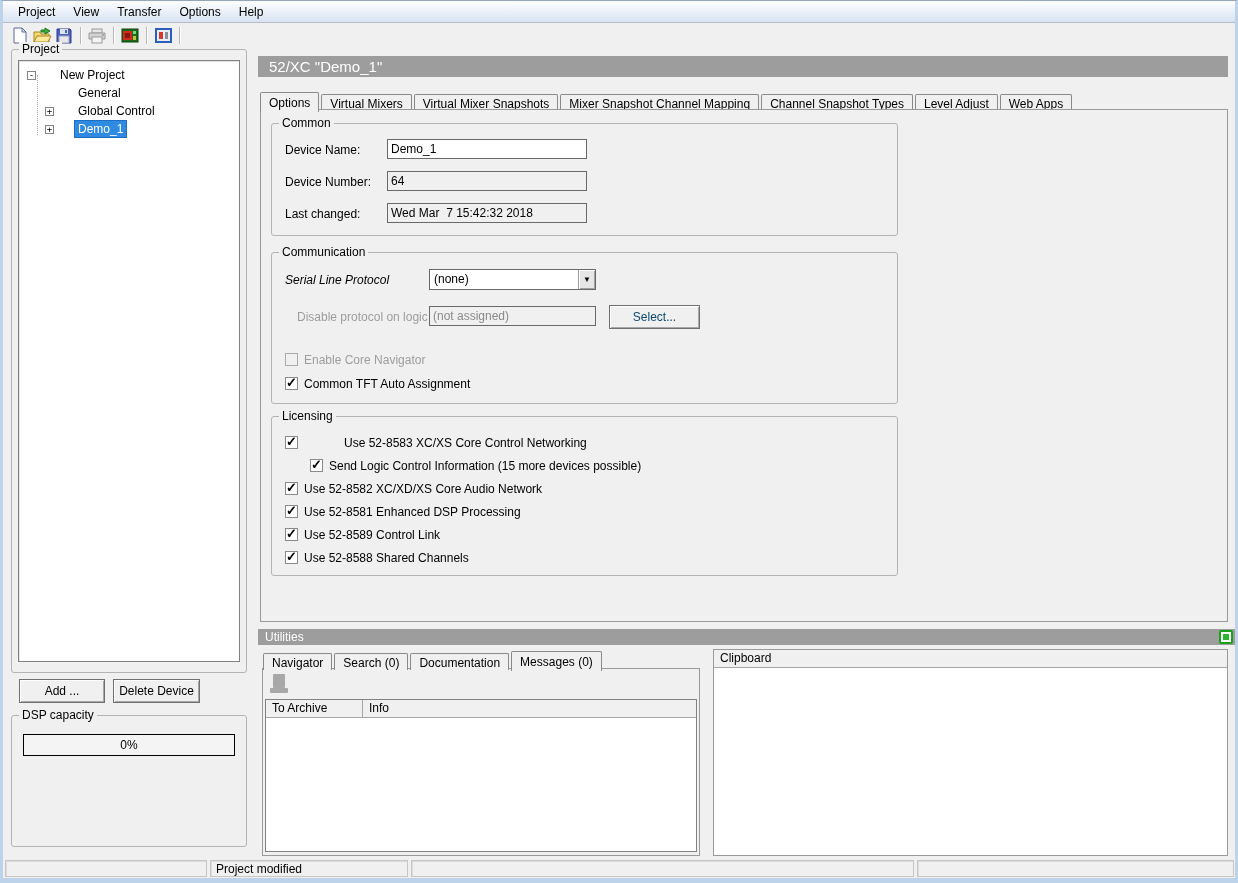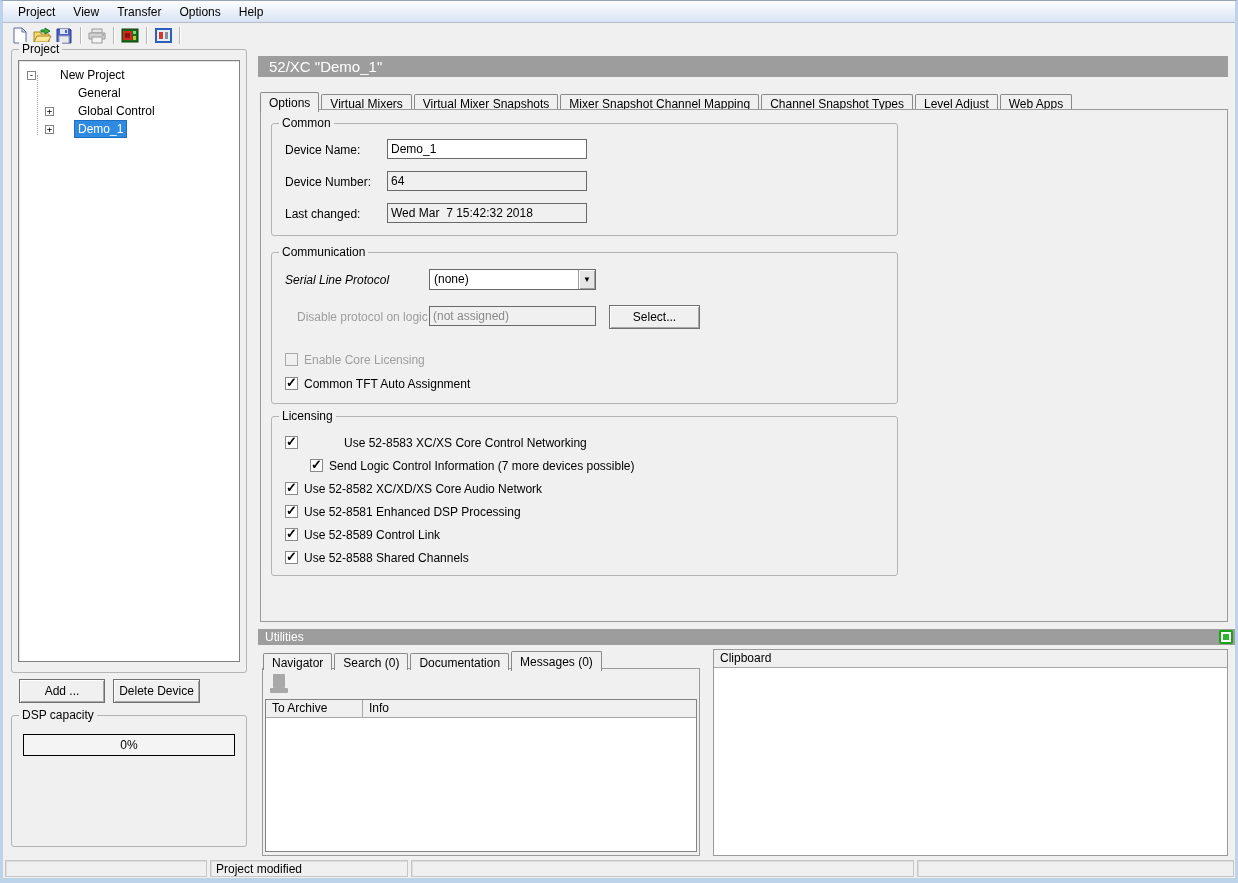--- a/index.html
+++ b/index.html
@@ -24,21 +24,21 @@
   .tree-row { position:absolute; left:0; height:18px; display:flex; align-items:center; }
   .expander { width:9px; height:9px; border:1px solid #848484; background:#fff; font-size:9px; line-height:7px;
               text-align:center; margin-right:7px; color:#000; font-family:"DejaVu Sans Mono", monospace; }
   .expander.none { visibility:hidden; }
   .tree-label { padding:1px 3px; }
   .tree-label.selected { background:#2f8ae2; color:#fff; outline:1px solid #1f6fc0; }
   .tree-lines { position:absolute; border-left:1px dotted #a8a8a8; }
   
   .btn { background:#f0f0f0; border:1px solid #707070; box-shadow:inset 1px 1px 0 #fff, inset -1px -1px 0 #a8a8a8;
          text-align:center; cursor:default; }
-  .btn.disabled { color:#000000; }
+  .btn.disabled { color:#0c4a6e; }
   
   #dsp-bar { position:absolute; left:11px; top:18px; width:212px; height:22px; border:1px solid #000;
              background:#f4f4f4; text-align:center; line-height:20px; }
   
   #device-title { position:absolute; left:255px; top:55px; width:970px; height:21px; background:#9d9d9d;
                   color:#fff; font-size:15px; line-height:21px; padding-left:11px; }
   #device-tabs { position:absolute; left:257px; top:89px; height:20px; display:flex; align-items:flex-end; }
   .tab { padding:2px 8px 2px; border:1px solid #898989; border-bottom:none; background:#f0f0f0;
          border-radius:2px 2px 0 0; margin-right:2px; position:relative; top:1px; height:17px; white-space:nowrap; }
   .tab.active { height:20px; top:2px; z-index:3; padding-top:3px; background:#f0f0f0; }
@@ -220,37 +220,37 @@
     <div class="field-label" style="left:13px; top:20px;font-style:italic;">Serial Line Protocol</div>
     <div class="combo" style="left:157px; top:16px; width:167px;">
       <div class="val">(none)</div>
       <div class="arrow">▼</div>
     </div>
     <div class="field-label disabled" style="left:25px; top:57px;">Disable protocol on logic</div>
     <div class="textfield ro gray-text" style="left:157px; top:53px; width:167px; line-height:18px;">(not assigned)</div>
     <div class="btn disabled" style="position:absolute; left:337px; top:52px; width:91px; height:24px; line-height:22px;">Select...</div>
     <div class="cb-row disabled" style="left:13px; top:99px;">
       <span class="cb disabled"></span>
-      <span>Enable Core Licensing</span>
+      <span>Enable Core Navigator</span>
     </div>
     <div class="cb-row" style="left:13px; top:123px;">
       <span class="cb checked"></span>
       <span>Common TFT Auto Assignment</span>
     </div>
   </div>
 
   <div class="groupbox" style="left:268px; top:415px; width:627px; height:160px; z-index:2;">
     <div class="legend">Licensing</div>
     <div class="cb-row" style="left:13px; top:18px;gap:40px;">
       <span class="cb checked"></span>
       <span>Use 52-8583 XC/XS Core Control Networking</span>
     </div>
     <div class="cb-row" style="left:38px; top:41px;">
       <span class="cb checked"></span>
-      <span>Send Logic Control Information (7 more devices possible)</span>
+      <span>Send Logic Control Information (15 more devices possible)</span>
     </div>
     <div class="cb-row" style="left:13px; top:64px;">
       <span class="cb checked"></span>
       <span>Use 52-8582 XC/XD/XS Core Audio Network</span>
     </div>
     <div class="cb-row" style="left:13px; top:87px;">
       <span class="cb checked"></span>
       <span>Use 52-8581 Enhanced DSP Processing</span>
     </div>
     <div class="cb-row" style="left:13px; top:110px;">

